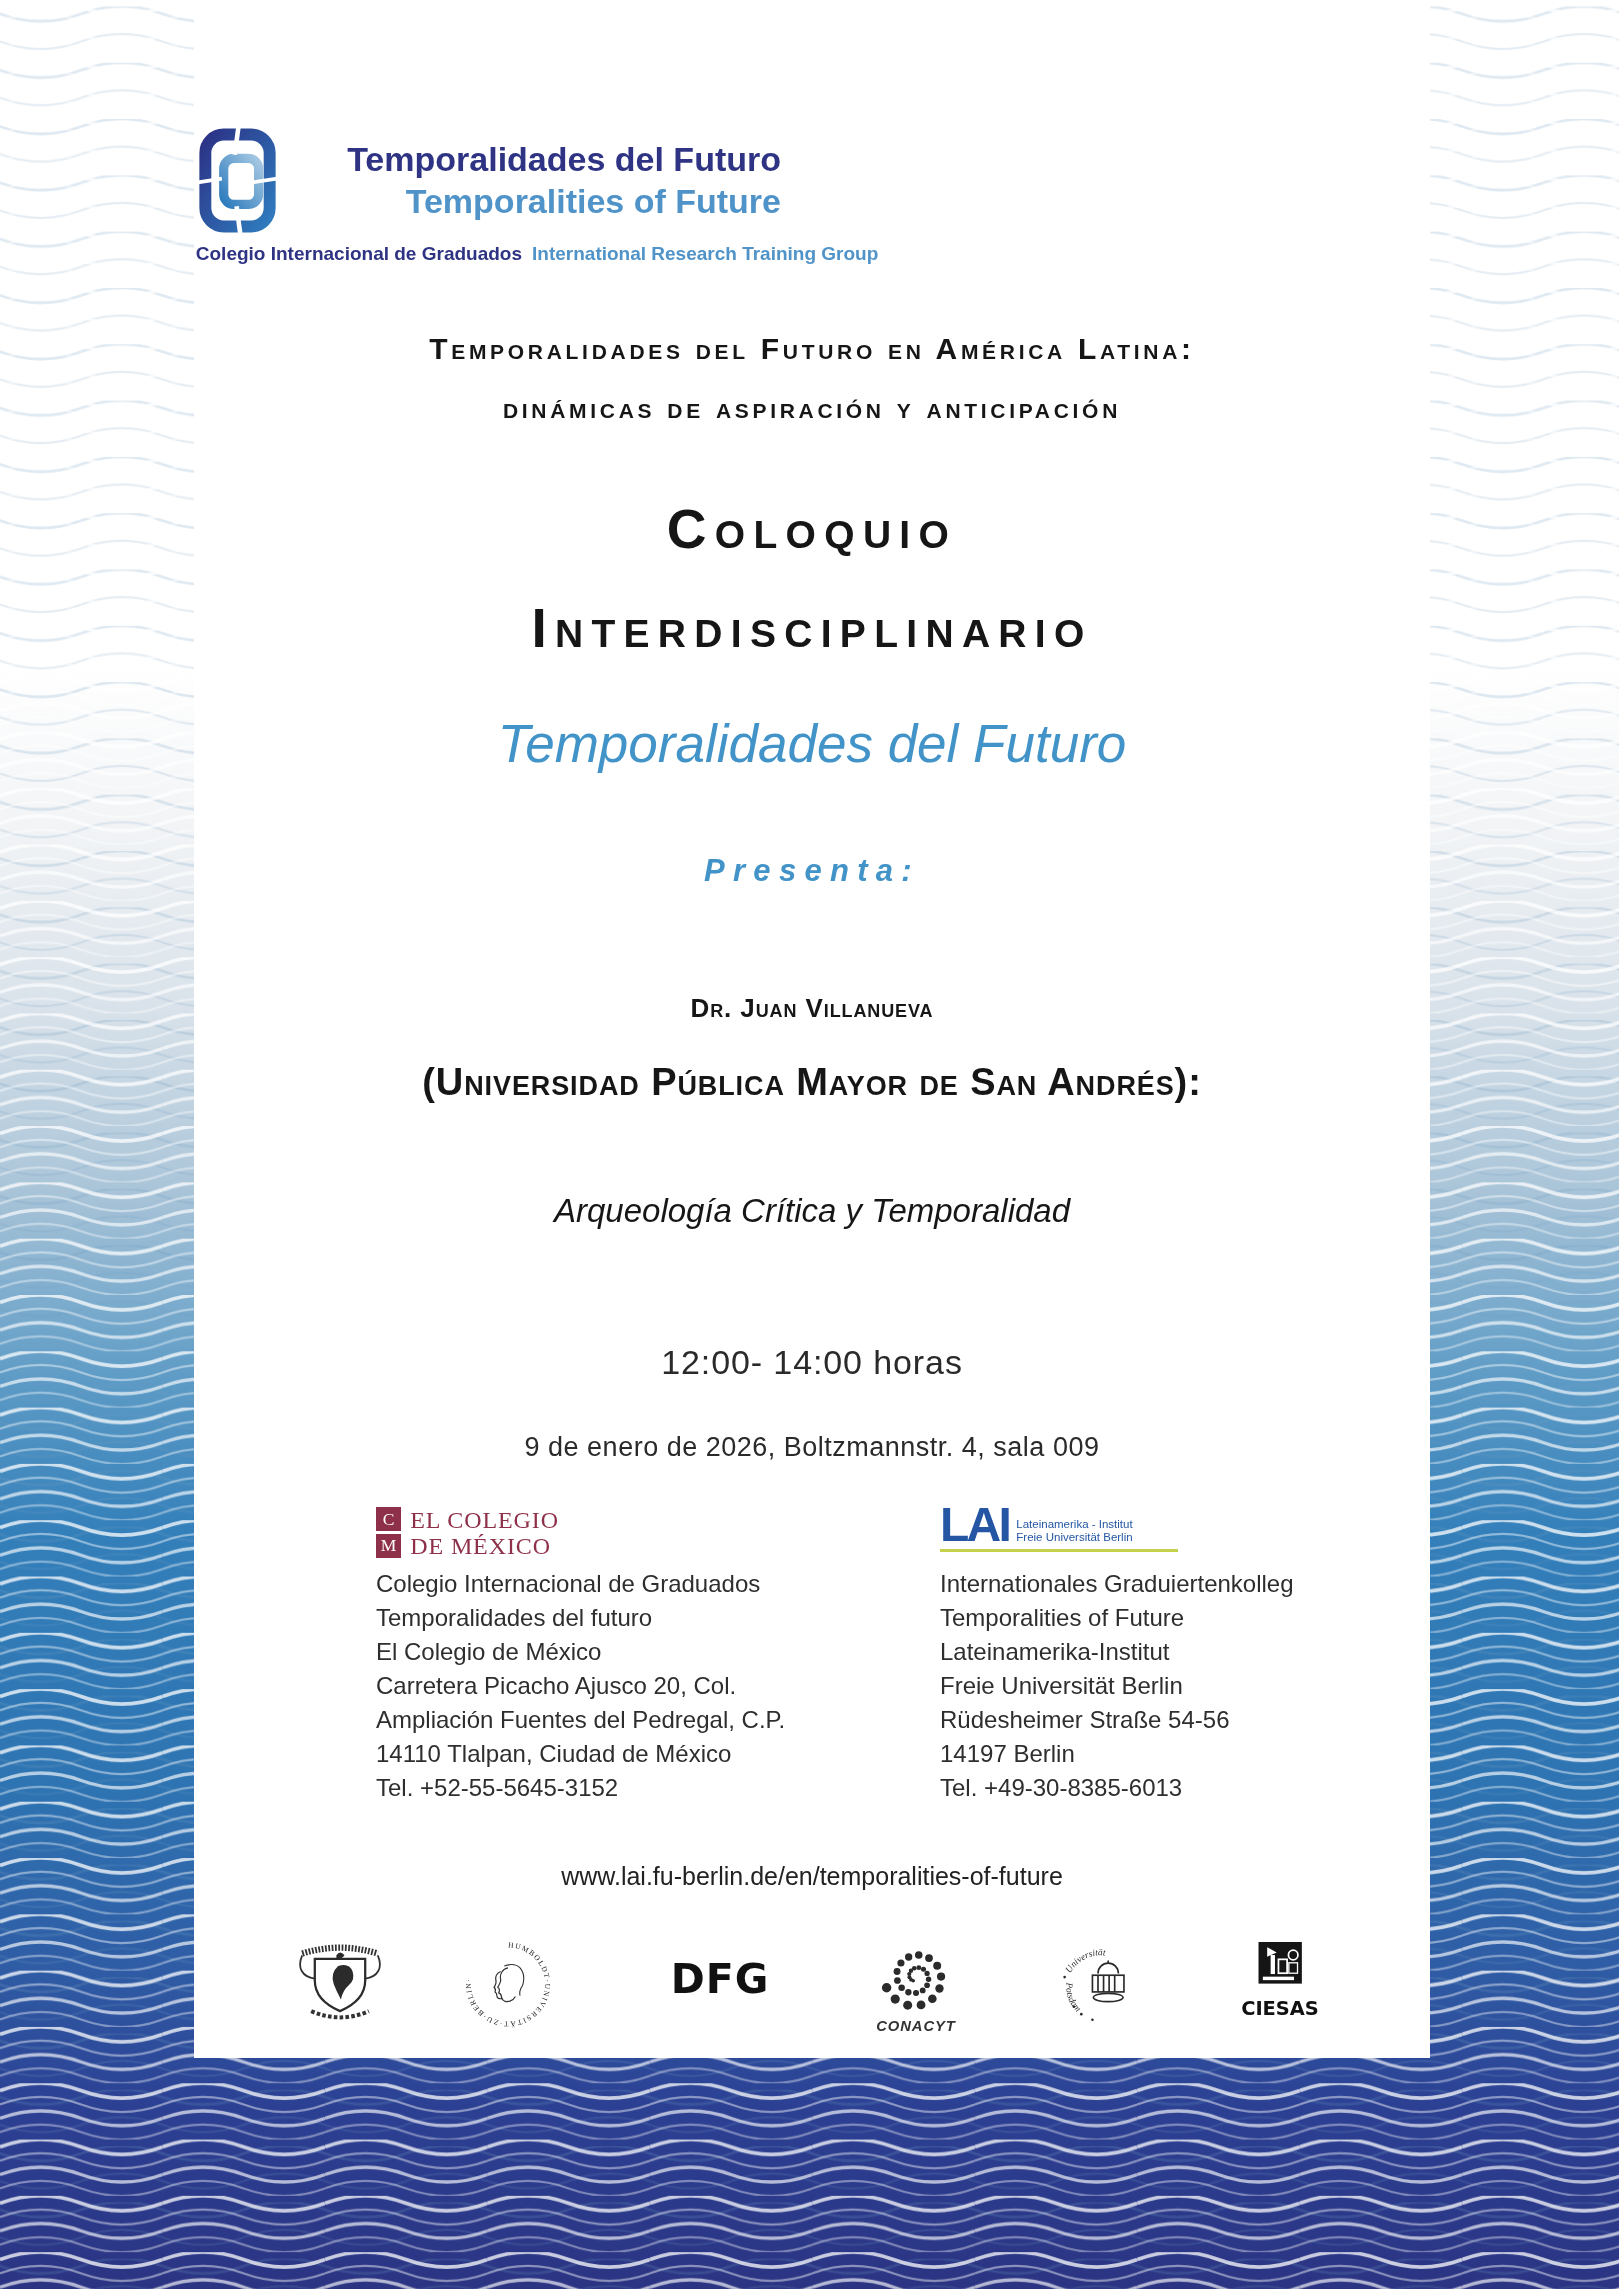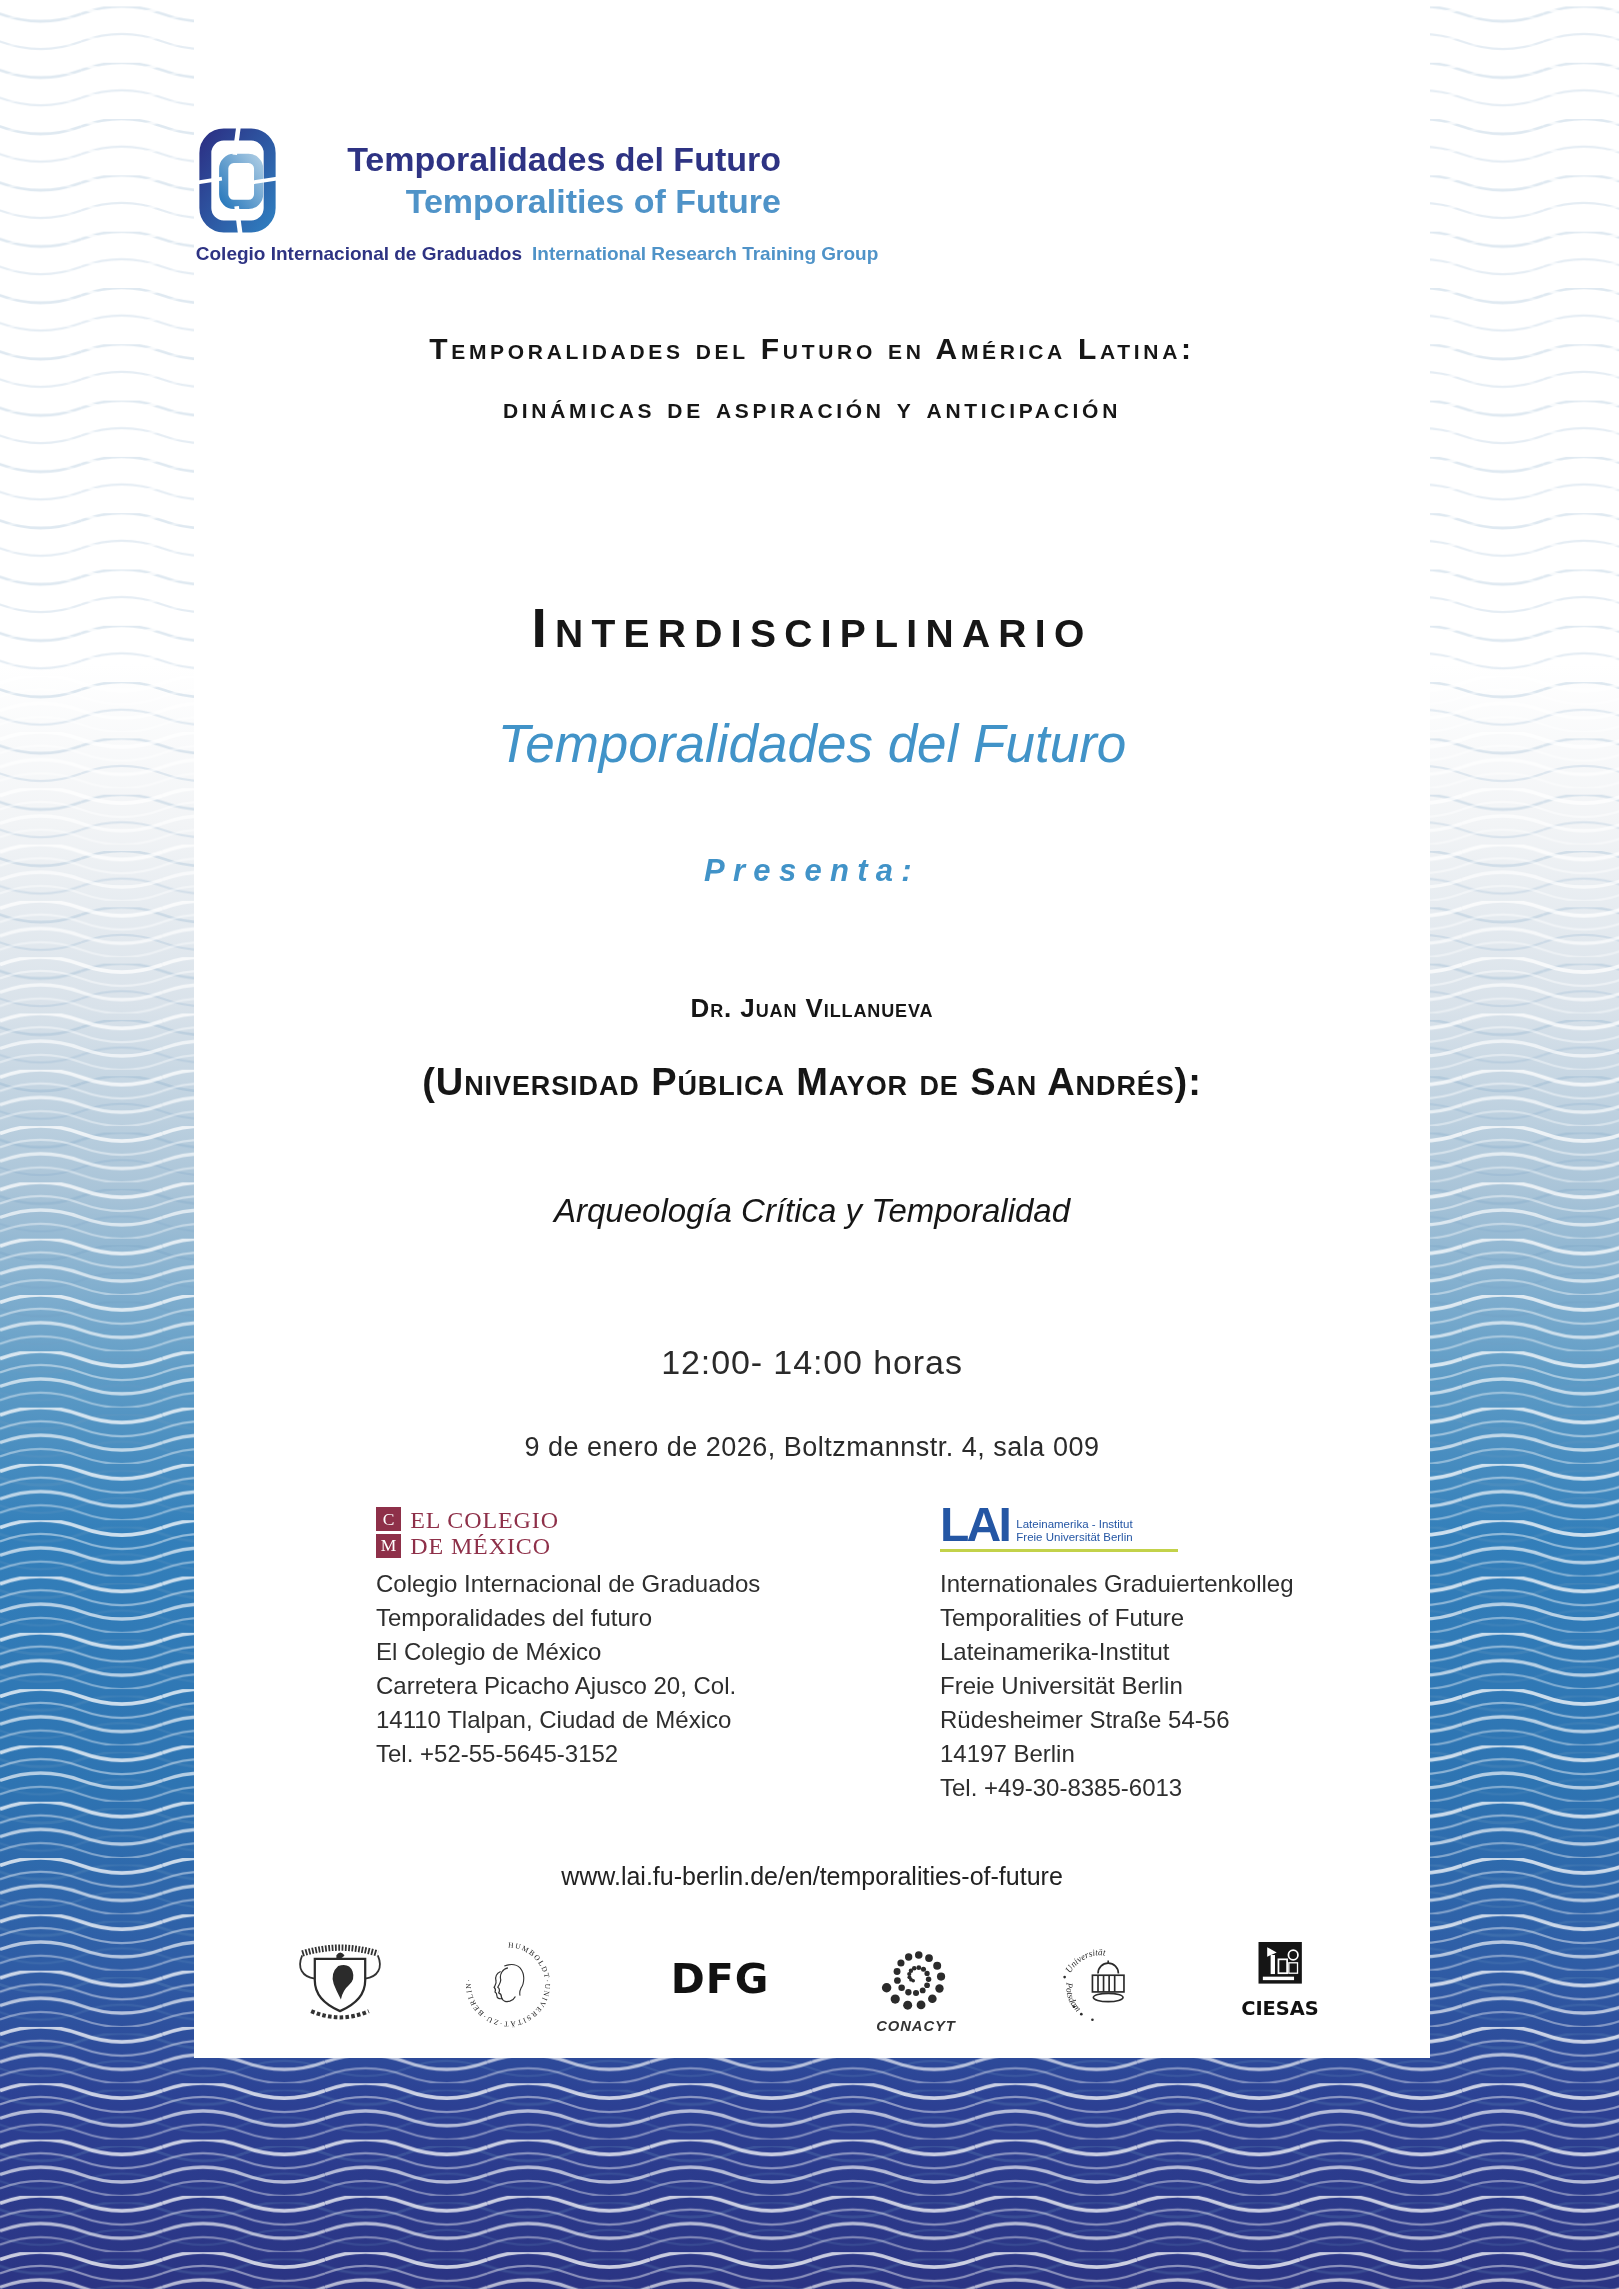--- a/index.html
+++ b/index.html
@@ -124,20 +124,21 @@
       <div class="brand-es">Temporalidades del Futuro</div>
       <div class="brand-en">Temporalities of Future</div>
     </div>
     <div class="brand-sub">
       <span class="sub-es">Colegio Internacional de Graduados</span>
       <span class="sub-en">International Research Training Group</span>
     </div>
 
     <div class="ctr series series1">Temporalidades del Futuro en América Latina:</div>
     <div class="ctr series series2">dinámicas de aspiración y anticipación</div>
+    <div class="ctr etype etype1">Coloquio</div>
     <div class="ctr etype etype2">Interdisciplinario</div>
     <div class="ctr program">Temporalidades del Futuro</div>
     <div class="ctr presents">Presenta:</div>
     <div class="ctr speaker">Dr. Juan Villanueva</div>
     <div class="ctr affil">(Universidad Pública Mayor de San Andrés):</div>
     <div class="ctr talk">Arqueología Crítica y Temporalidad</div>
     <div class="ctr time">12:00- 14:00 horas</div>
     <div class="ctr date">9 de enero de 2026, Boltzmannstr. 4, sala 009</div>
 
     <div class="contact left">
@@ -149,20 +150,21 @@
         <div class="cm-name">
           <div>EL COLEGIO</div>
           <div>DE MÉXICO</div>
         </div>
       </div>
       <div class="addr">
         <div>Colegio Internacional de Graduados</div>
         <div>Temporalidades del futuro</div>
         <div>El Colegio de México</div>
         <div>Carretera Picacho Ajusco 20, Col.</div>
+        <div>Ampliación Fuentes del Pedregal, C.P.</div>
         <div>14110 Tlalpan, Ciudad de México</div>
         <div>Tel. +52-55-5645-3152</div>
       </div>
     </div>
 
     <div class="contact right">
       <div class="lai">
         <div class="lai-row">
           <div class="lai-acronym">LAI</div>
           <div class="lai-sub">

